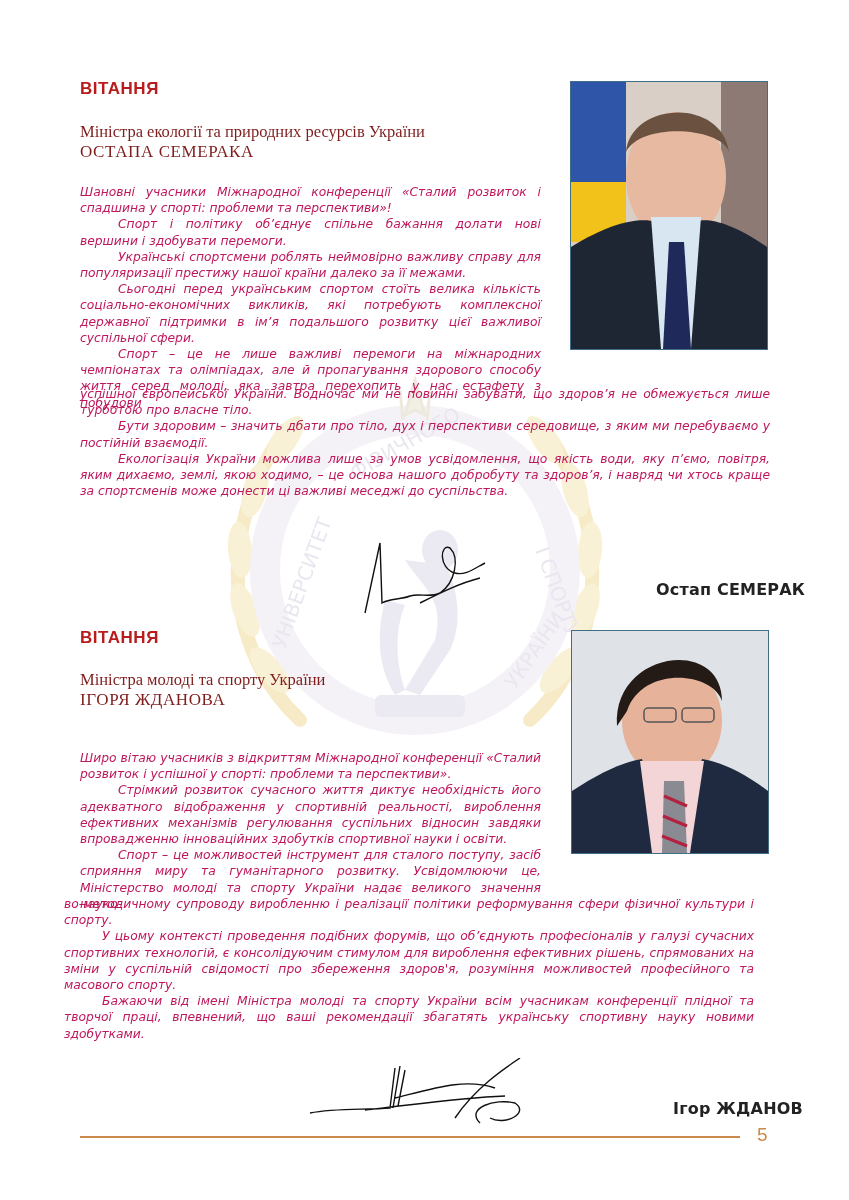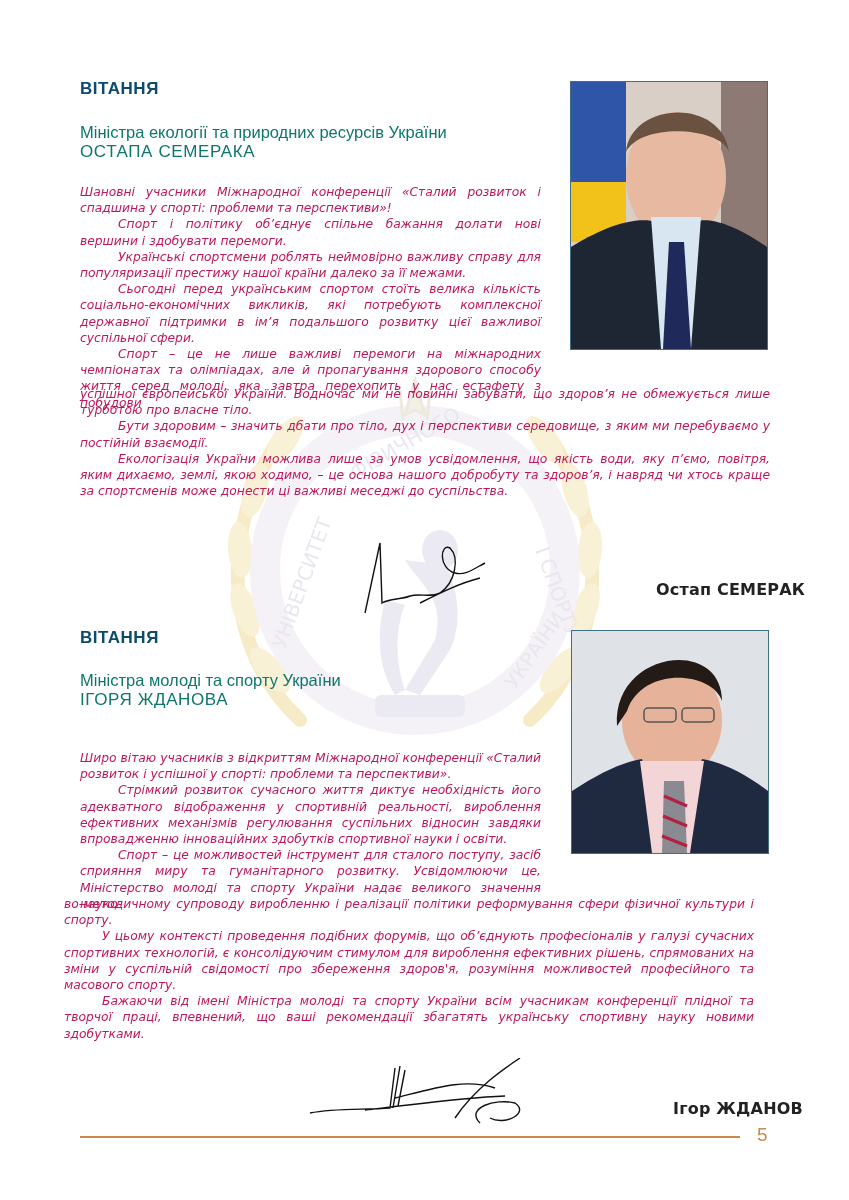--- a/index.html
+++ b/index.html
@@ -4,22 +4,22 @@
 <style>
   html, body { margin: 0; padding: 0; background: #ffffff; }
   body { width: 849px; height: 1200px; position: relative; overflow: hidden;
          font-family: "DejaVu Sans", sans-serif; color: #1f1f1f; }
   .page { position: absolute; inset: 0; }
 
   
   .watermark { position: absolute; left: 205px; top: 360px; width: 420px; height: 400px; pointer-events: none; }
 
   .heading-greet { position: absolute; font-family: "Liberation Sans", sans-serif; font-weight: bold;
-                   color: #0c4a6e; font-size: 17px; letter-spacing: 0.5px; }
-  .heading-title { position: absolute; font-family: Liberation Sans, sans-serif; color: #0f766e;
+                   color: #b91c1c; font-size: 17px; letter-spacing: 0.5px; }
+  .heading-title { position: absolute; font-family: Liberation Serif, serif; color: #7f1d1d;
                    font-size: 16.5px; line-height: 20px; font-weight: normal; }
   .heading-title .name { font-size: 17px; letter-spacing: 0.6px; }
 
   .body-text { position: absolute; font-family: "DejaVu Sans", sans-serif; font-style: italic;
                font-size: 12.3px; line-height: 16.2px; color: #be185d; text-align: justify; }
   .body-text p { margin: 0; text-indent: 0; }
   .body-text p.ind { text-indent: 38px; }
 
   .photo { position: absolute; border: 1.5px solid #3f6e86; overflow: hidden; }
   .sig-name { position: absolute; font-family: "DejaVu Sans", sans-serif; font-weight: bold;

